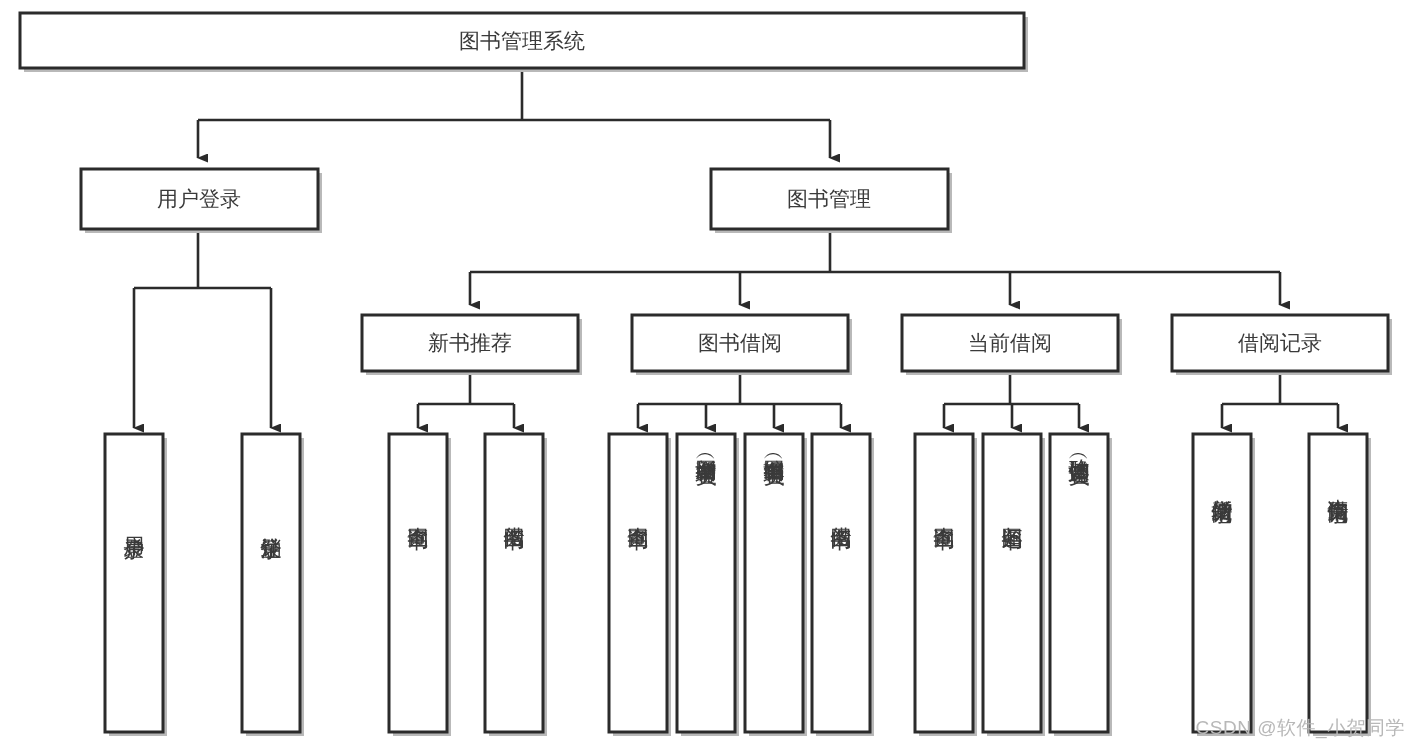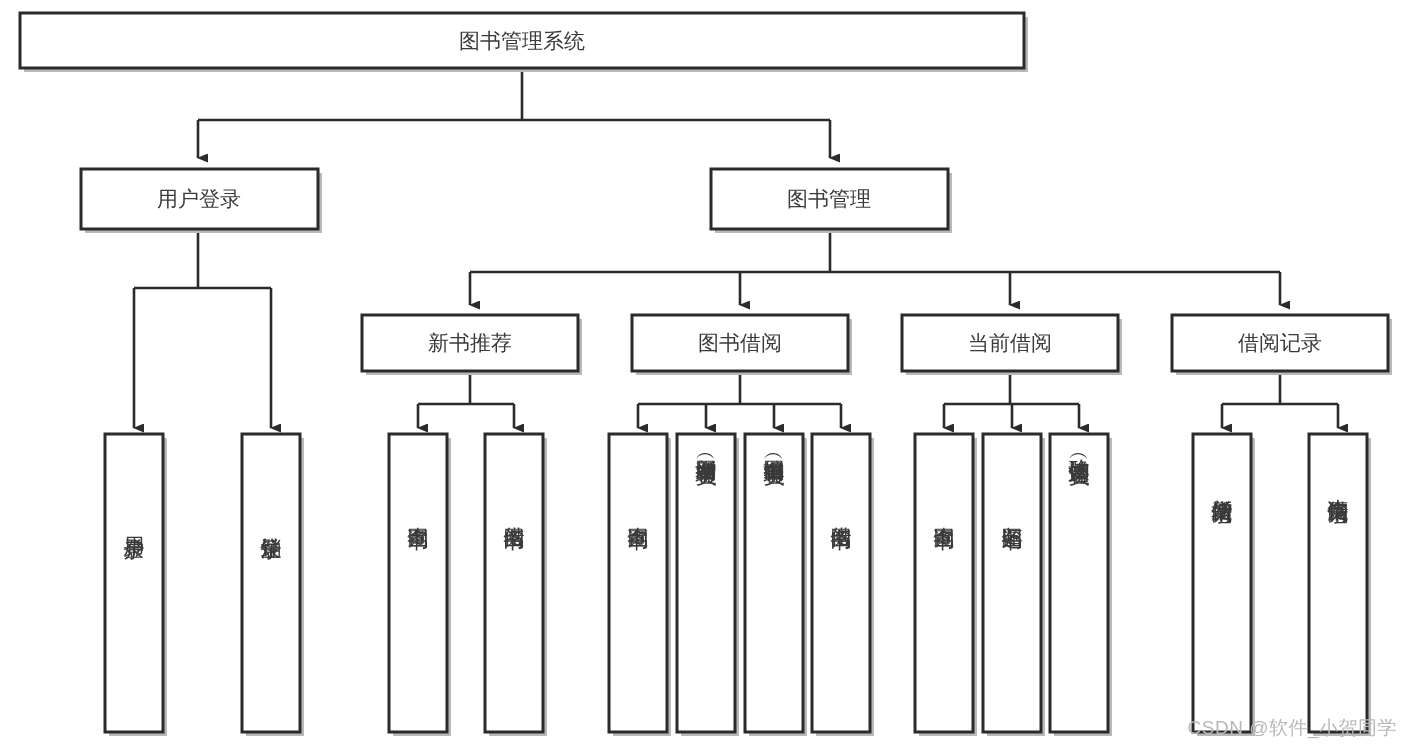--- a/index.html
+++ b/index.html
@@ -60,21 +60,21 @@
     color: #3a3a3a;
     font-size: 21px;
     line-height: 1.14;
     writing-mode: vertical-rl;
     text-orientation: upright;
     letter-spacing: 1px;
     white-space: nowrap;
   }
   .watermark {
     position: absolute;
-    right: 8px;
+    right: 0;
     bottom: 6px;
     font-family: "Liberation Sans", "DejaVu Sans", sans-serif;
     font-size: 19px;
     color: #b8b8b8;
     letter-spacing: 0.5px;
     white-space: nowrap;
   }
 </style>
 </head>
 <body>

